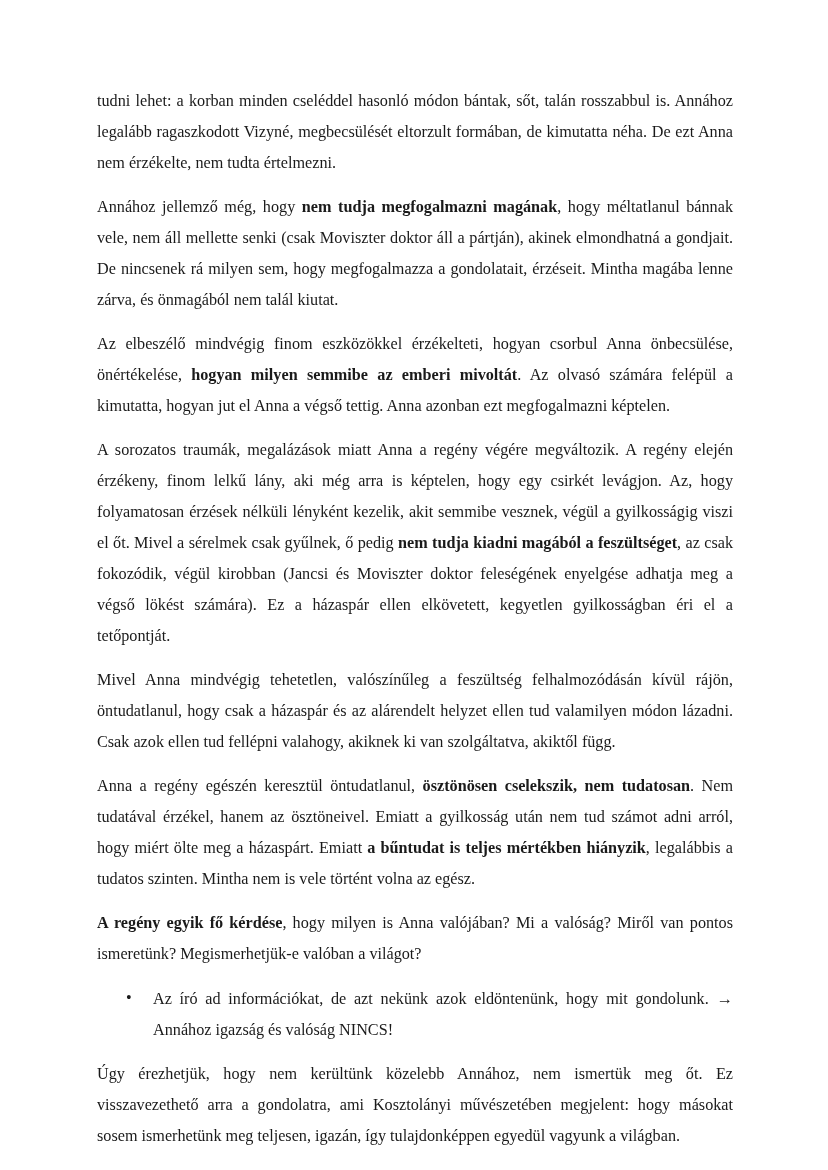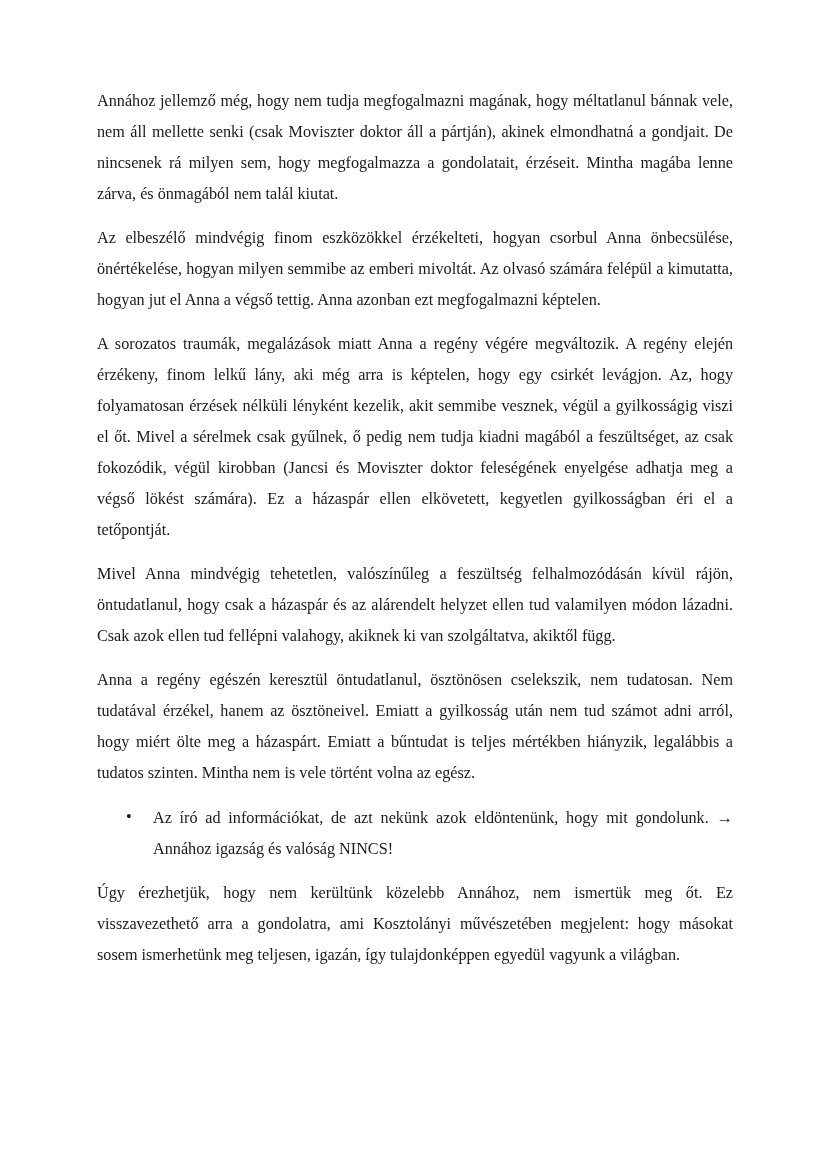--- a/index.html
+++ b/index.html
@@ -30,21 +30,21 @@
     color: #1a1a1a;
     text-align: justify;
     text-justify: inter-word;
     -webkit-hyphens: none;
     hyphens: none;
   }
   p.para:last-child {
     margin-bottom: 15px;
   }
   b, strong {
-    font-weight: normal;
+    font-weight: bold;
   }
   ul.bullet-list {
     margin: 0 0 13px 0;
     padding: 0;
     list-style: none;
   }
   ul.bullet-list li {
     position: relative;
     margin: 0;
     padding-left: 56px;
@@ -68,23 +68,25 @@
     font-family: "Liberation Sans", "DejaVu Sans", sans-serif;
     font-size: 16.5px;
     font-weight: 500;
   }
 </style>
 </head>
 <body>
 
 <div class="page">
   <div class="content" id="doc-body">
+      <p class="para"><span>tudni lehet: a korban minden cseléddel hasonló módon bántak, sőt, talán rosszabbul is. Annához legalább ragaszkodott Vizyné, megbecsülését eltorzult formában, de kimutatta néha. De ezt Anna nem érzékelte, nem tudta értelmezni.</span></p>
       <p class="para"><span>Annához jellemző még, hogy </span><strong>nem tudja megfogalmazni magának</strong><span>, hogy méltatlanul bánnak vele, nem áll mellette senki (csak Moviszter doktor áll a pártján), akinek elmondhatná a gondjait. De nincsenek rá milyen sem, hogy megfogalmazza a gondolatait, érzéseit. Mintha magába lenne zárva, és önmagából nem talál kiutat.</span></p>
       <p class="para"><span>Az elbeszélő mindvégig finom eszközökkel érzékelteti, hogyan csorbul Anna önbecsülése, önértékelése, </span><strong>hogyan milyen semmibe az emberi mivoltát</strong><span>. Az olvasó számára felépül a kimutatta, hogyan jut el Anna a végső tettig. Anna azonban ezt megfogalmazni képtelen.</span></p>
       <p class="para"><span>A sorozatos traumák, megalázások miatt Anna a regény végére megváltozik. A regény elején érzékeny, finom lelkű lány, aki még arra is képtelen, hogy egy csirkét levágjon. Az, hogy folyamatosan érzések nélküli lényként kezelik, akit semmibe vesznek, végül a gyilkosságig viszi el őt. Mivel a sérelmek csak gyűlnek, ő pedig </span><strong>nem tudja kiadni magából a feszültséget</strong><span>, az csak fokozódik, végül kirobban (Jancsi és Moviszter doktor feleségének enyelgése adhatja meg a végső lökést számára). Ez a házaspár ellen elkövetett, kegyetlen gyilkosságban éri el a tetőpontját.</span></p>
       <p class="para"><span>Mivel Anna mindvégig tehetetlen, valószínűleg a feszültség felhalmozódásán kívül rájön, öntudatlanul, hogy csak a házaspár és az alárendelt helyzet ellen tud valamilyen módon lázadni. Csak azok ellen tud fellépni valahogy, akiknek ki van szolgáltatva, akiktől függ.</span></p>
       <p class="para"><span>Anna a regény egészén keresztül öntudatlanul, </span><strong>ösztönösen cselekszik, nem tudatosan</strong><span>. Nem tudatával érzékel, hanem az ösztöneivel. Emiatt a gyilkosság után nem tud számot adni arról, hogy miért ölte meg a házaspárt. Emiatt </span><strong>a bűntudat is teljes mértékben hiányzik</strong><span>, legalábbis a tudatos szinten. Mintha nem is vele történt volna az egész.</span></p>
+      <p class="para"><strong>A regény egyik fő kérdése</strong><span>, hogy milyen is Anna valójában? Mi a valóság? Miről van pontos ismeretünk? Megismerhetjük-e valóban a világot?</span></p>
       <ul class="bullet-list">
         <li><span class="bullet-marker">•</span><span>Az író ad információkat, de azt nekünk azok eldöntenünk, hogy mit gondolunk. </span><span class="arrow-glyph">→</span><span> Annához igazság és valóság NINCS!</span></li>
       </ul>
       <p class="para"><span>Úgy érezhetjük, hogy nem kerültünk közelebb Annához, nem ismertük meg őt. Ez visszavezethető arra a gondolatra, ami Kosztolányi művészetében megjelent: hogy másokat sosem ismerhetünk meg teljesen, igazán, így tulajdonképpen egyedül vagyunk a világban.</span></p>
     </div>
 </div>
 
 </body></html>

